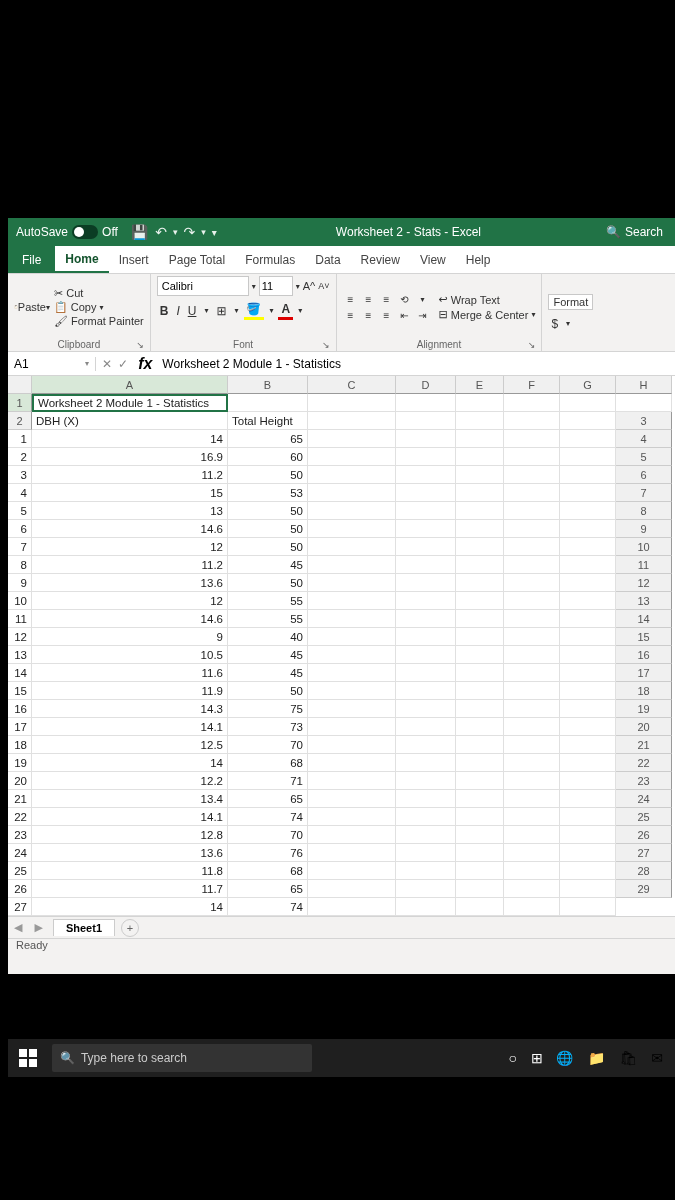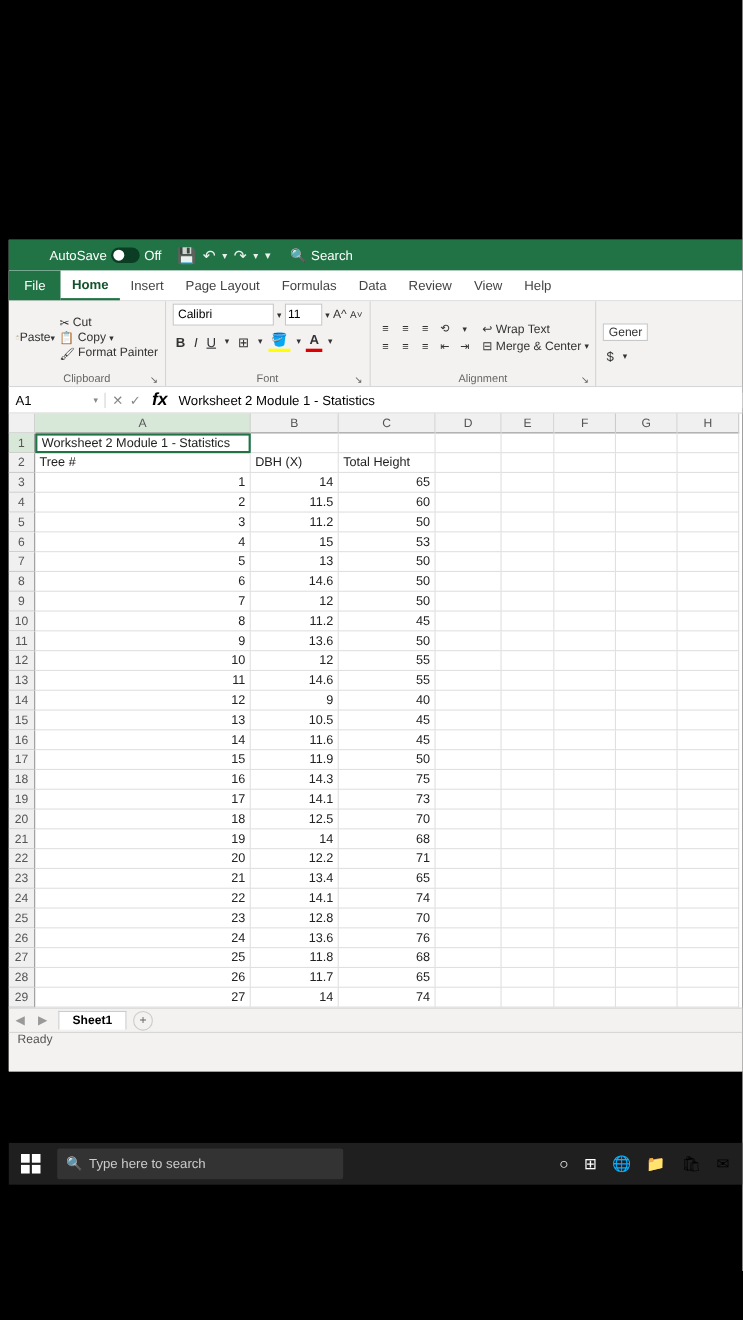--- a/index.html
+++ b/index.html
@@ -1,21 +1,21 @@
 <!DOCTYPE html>
 <html><head>
 <meta charset="utf-8">
 <style>
   * { box-sizing: border-box; margin: 0; padding: 0; font-family: "Segoe UI", Arial, sans-serif; }
   body { background: #000; width: 675px; height: 1200px; overflow: hidden; position: relative; }
   .app { position: absolute; top: 218px; left: 8px; right: 0; background: #fff; }
 
   
   .titlebar { background: #217346; height: 28px; display: flex; align-items: center; color: #fff; font-size: 12px; }
-  .autosave { display: flex; align-items: flex-start; gap: 4px; padding: 0 8px; margin-left: 29px; }
+  .autosave { display: flex; align-items: flex-start; gap: 4px; padding: 0 8px; }
   .toggle { width: 26px; height: 14px; background: #0b3d24; border-radius: 7px; position: relative; }
   .toggle::after { content:""; position:absolute; width:10px; height:10px; background:#fff; border-radius:50%; top:2px; left:2px; }
   .qat { display: flex; gap: 6px; padding: 0 6px; align-items: center; }
   .qat span { font-size: 14px; opacity: 0.9; }
   .wintitle { flex: 1; text-align: center; font-size: 12px; }
   .search { display:flex; align-items:center; gap:4px; padding:0 12px; font-size:12px; }
 
   
   .tabs { display: flex; background: #fff; border-bottom: 1px solid #d4d4d4; height: 28px; align-items: center; font-size: 12px; }
   .tab { padding: 0 10px; height: 100%; display:flex; align-items:center; color:#444; cursor:pointer; }
@@ -85,31 +85,32 @@
       <span>Off</span>
     </div>
     <div class="qat">
       <span>💾</span>
       <span>↶</span>
       <span style="font-size:9px">▾</span>
       <span>↷</span>
       <span style="font-size:9px">▾</span>
       <span style="font-size:10px">▾</span>
     </div>
+    <div class="wintitle">Worksheet 2 - Stats - Excel</div>
     <div class="search">
       <span>🔍</span>
       <span>Search</span>
     </div>
   </div>
 
   <div class="tabs">
     <div class="tab file">File</div>
     <div class="tab active">Home</div>
     <div class="tab">Insert</div>
-    <div class="tab">Page Layout</div>
+    <div class="tab">Page Total</div>
     <div class="tab">Formulas</div>
     <div class="tab">Data</div>
     <div class="tab">Review</div>
     <div class="tab">View</div>
     <div class="tab">Help</div>
   </div>
 
   <div class="ribbon">
 
     <div class="group">
@@ -196,21 +197,21 @@
               <span>Merge &amp; Center</span>
               <span style="font-size:8px">▾</span>
             </div>
         </div>
       </div>
       <div class="group-label"><span>Alignment</span><span class="dlg">↘</span></div>
     </div>
 
     <div class="group" style="border-right:none;">
       <div class="group-body" style="flex-direction:column; gap:3px; justify-content:center;">
-        <div style="border:1px solid #c8c8c8; background:#fff; padding:1px 4px; font-size:11px;">Gener</div>
+        <div style="border:1px solid #c8c8c8; background:#fff; padding:1px 4px; font-size:11px;">Format</div>
         <div class="btnrow">
           <span>$</span>
             <span style="font-size:8px">▾</span>
         </div>
       </div>
       <div class="group-label"></div>
     </div>
   </div>
 
   <div class="fbar">
@@ -239,40 +240,39 @@
       <div class="rowh sel">1</div>
       <div class="cell active">Worksheet 2 Module 1 - Statistics</div>
       <div class="cell"></div>
       <div class="cell"></div>
       <div class="cell"></div>
       <div class="cell"></div>
       <div class="cell"></div>
       <div class="cell"></div>
       <div class="cell"></div>
       <div class="rowh">2</div>
-      <div class="cell">Tree #</div>
       <div class="cell">DBH (X)</div>
       <div class="cell">Total Height</div>
       <div class="cell"></div>
       <div class="cell"></div>
       <div class="cell"></div>
       <div class="cell"></div>
       <div class="cell"></div>
       <div class="rowh">3</div>
       <div class="cell num">1</div>
       <div class="cell num">14</div>
       <div class="cell num">65</div>
       <div class="cell"></div>
       <div class="cell"></div>
       <div class="cell"></div>
       <div class="cell"></div>
       <div class="cell"></div>
       <div class="rowh">4</div>
       <div class="cell num">2</div>
-      <div class="cell num">11.5</div>
+      <div class="cell num">16.9</div>
       <div class="cell num">60</div>
       <div class="cell"></div>
       <div class="cell"></div>
       <div class="cell"></div>
       <div class="cell"></div>
       <div class="cell"></div>
       <div class="rowh">5</div>
       <div class="cell num">3</div>
       <div class="cell num">11.2</div>
       <div class="cell num">50</div>

